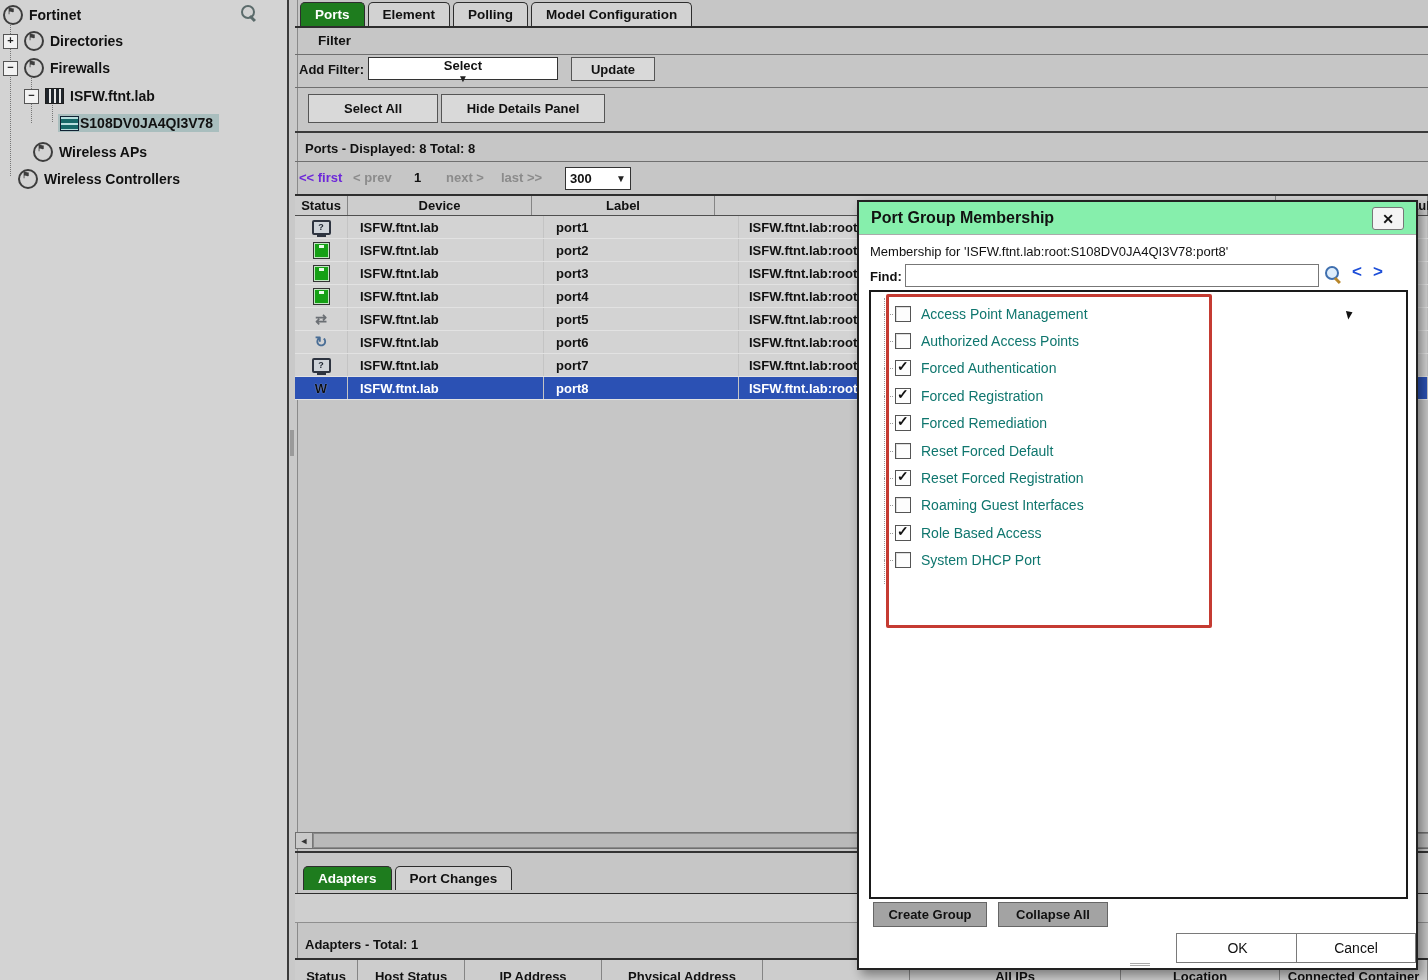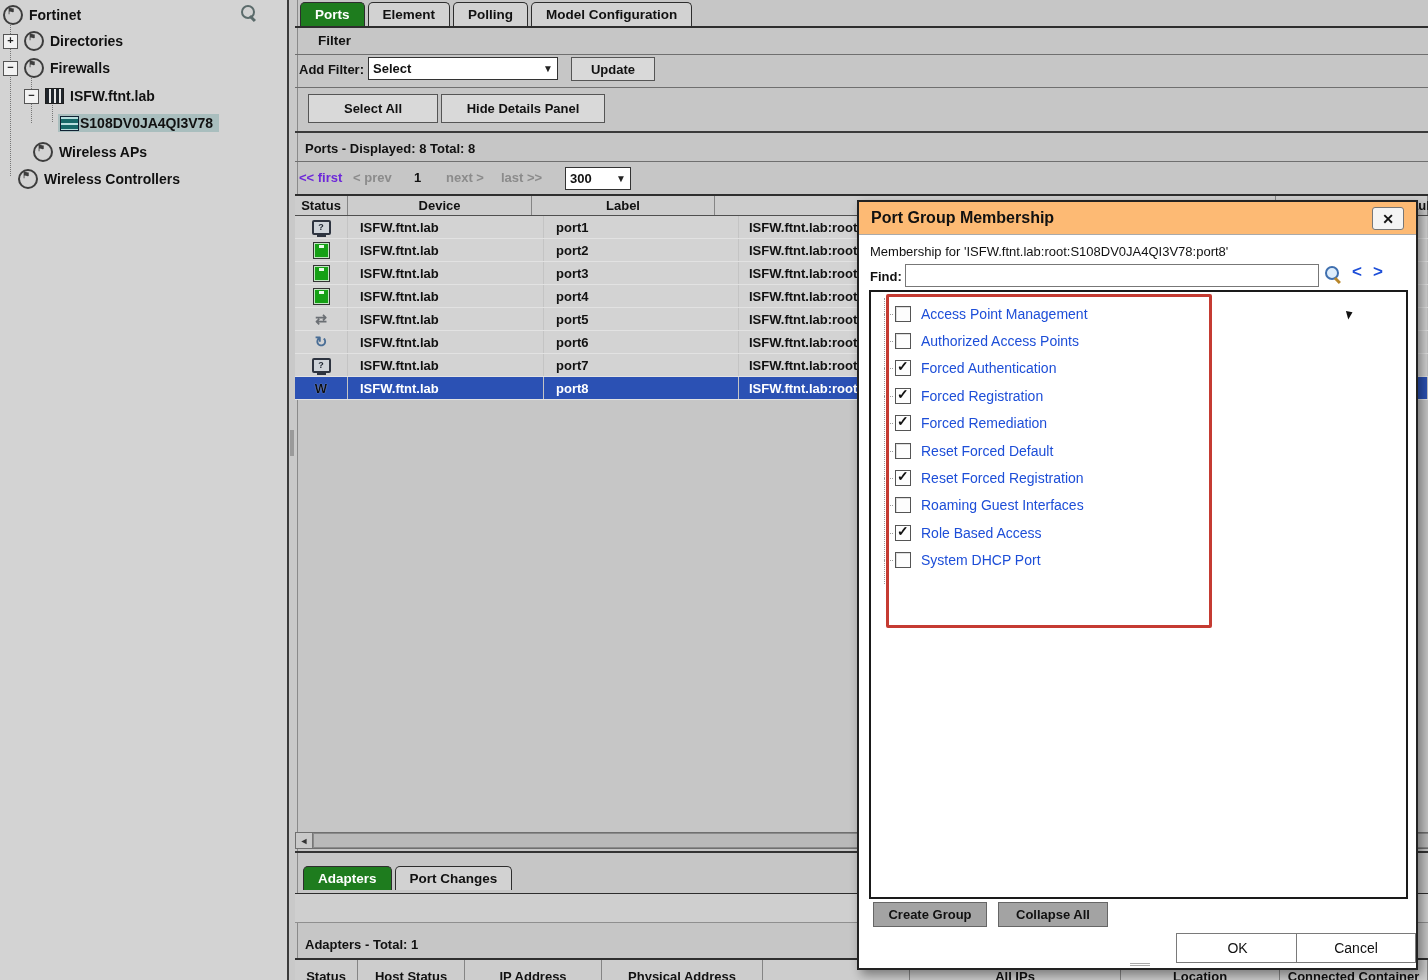--- a/index.html
+++ b/index.html
@@ -75,38 +75,38 @@
   .hscroll .arrow{width:16px;height:100%;background:#c9c9c9;border-right:1px solid #777;font-size:9px;display:flex;align-items:center;justify-content:center;color:#333;}
   .hscroll .thumb{flex:1;background:#b9b9b9;border:1px solid #8a8a8a;margin:0;}
 
   
   .bhead{display:flex;background:#cdcdcd;border-top:2px solid #2e2e2e;height:24px;font-size:13px;font-weight:bold;}
   .bhead>div{border-right:1px solid #858585;display:flex;align-items:flex-start;justify-content:center;padding-top:9px;}
 
   
   #modal{left:857px;top:200px;width:557px;height:766px;background:#fff;border:2px solid #222;
          box-shadow:4px 5px 10px rgba(0,0,0,.4);font-size:13px;}
-  #modal .titlebar{position:absolute;left:0;top:0;right:0;height:32px;border-bottom:1px solid #aaa;background:#fdba74;text-align:center;}
+  #modal .titlebar{position:absolute;left:0;top:0;right:0;height:32px;border-bottom:1px solid #aaa;background:#86efac;text-align:center;}
   #modal .title{position:absolute;left:12px;top:7px;font-size:16px;font-weight:bold;}
   #modal .close{position:absolute;right:12px;top:5px;width:30px;height:21px;border:1px solid #777;border-radius:3px;
                 background:#f4f4f4;display:flex;align-items:center;justify-content:center;font-weight:bold;font-size:14px;}
   .find-input{position:absolute;background:#fff;border:1px solid #777;height:19px;}
   .mag{width:20px;height:20px;position:relative;display:inline-block;}
   .mag::before{content:"";position:absolute;left:2px;top:2px;width:10px;height:10px;border:2.5px solid #3f6fae;border-radius:50%;background:#dfeefc;}
   .mag::after{content:"";position:absolute;left:13px;top:13px;width:7px;height:3px;background:#b8862a;transform:rotate(45deg);transform-origin:0 0;}
   .chev{font-size:17px;font-weight:900;color:#1d4ed8;}
   #listbox{position:absolute;left:10px;top:88px;width:535px;height:605px;border:2px solid #1a1a1a;background:#fff;overflow:hidden;}
   .group-rail{position:absolute;left:13px;top:6px;height:286px;border-left:1px dotted #999;}
   .group-item{position:relative;height:27.4px;display:flex;align-items:center;gap:10px;padding-left:24px;}
   .group-item::before{content:"";position:absolute;left:13px;top:50%;width:9px;border-top:1px dotted #999;}
   .checkbox{width:14px;height:14px;border:1.5px solid #555;background:#fdfdfd;box-shadow:inset 1px 1px 0 #ddd;
             position:relative;flex:0 0 auto;}
   .checkbox.checked{box-shadow:none;}
   .checkbox.checked::after{content:"✓";position:absolute;left:1px;top:-3px;font-size:14px;font-weight:900;color:#111;}
-  .group-label{font-size:14px;color:#1d4ed8;}
+  .group-label{font-size:14px;color:#0f766e;}
   #red-rect{position:absolute;left:27px;top:92px;width:320px;height:328px;border:3px solid #c53b32;border-radius:2px;
             pointer-events:none;z-index:3;}
   .modal-btn{position:absolute;border:1px solid #666;background:#a3a3a3;font-size:13px;font-weight:bold;
              display:flex;align-items:center;justify-content:center;}
   .ok-btn{position:absolute;border:1px solid #7a7a7a;background:#fff;font-size:14px;
           display:flex;align-items:center;justify-content:center;}
   .gripper{position:absolute;left:271px;bottom:1px;width:20px;height:4px;
            background:repeating-linear-gradient(180deg,#aaa 0 1px,#fff 1px 2px);}
 
   #cursor-dot{left:1347px;top:310px;width:0;height:0;border-left:6px solid #111;border-top:3px solid transparent;border-bottom:6px solid transparent;transform:rotate(-15deg);z-index:9;}
@@ -173,21 +173,21 @@
     <div class="tab">Element</div>
     <div class="tab">Polling</div>
     <div class="tab">Model Configuration</div>
   </div>
   <div class="hline" style="top:26px;border-top:2px solid #2d2d2d;"></div>
 
   <div class="abs b" style="left:318px;top:33px;font-size:13.5px;">Filter</div>
   <div class="hline" style="top:54px;"></div>
 
   <div class="abs b" style="left:299px;top:62px;font-size:13px;">Add Filter:</div>
-  <div class="abs selectbox" style="left:368px;top:57px;width:180px;height:21px;">
+  <div class="abs selectbox" style="left:368px;top:57px;width:180px;height:21px;flex-direction:column;">
     <span>Select</span>
     <span class="selarrow">▼</span>
   </div>
   <div class="abs btn" style="left:571px;top:57px;width:82px;height:22px;">Update</div>
   <div class="hline" style="top:87px;"></div>
 
   <div class="abs btn" style="left:308px;top:94px;width:128px;height:27px;">Select All</div>
   <div class="abs btn" style="left:441px;top:94px;width:162px;height:27px;">Hide Details Panel</div>
   <div class="hline" style="top:131px;border-top:2px solid #3a3a3a;"></div>
 

